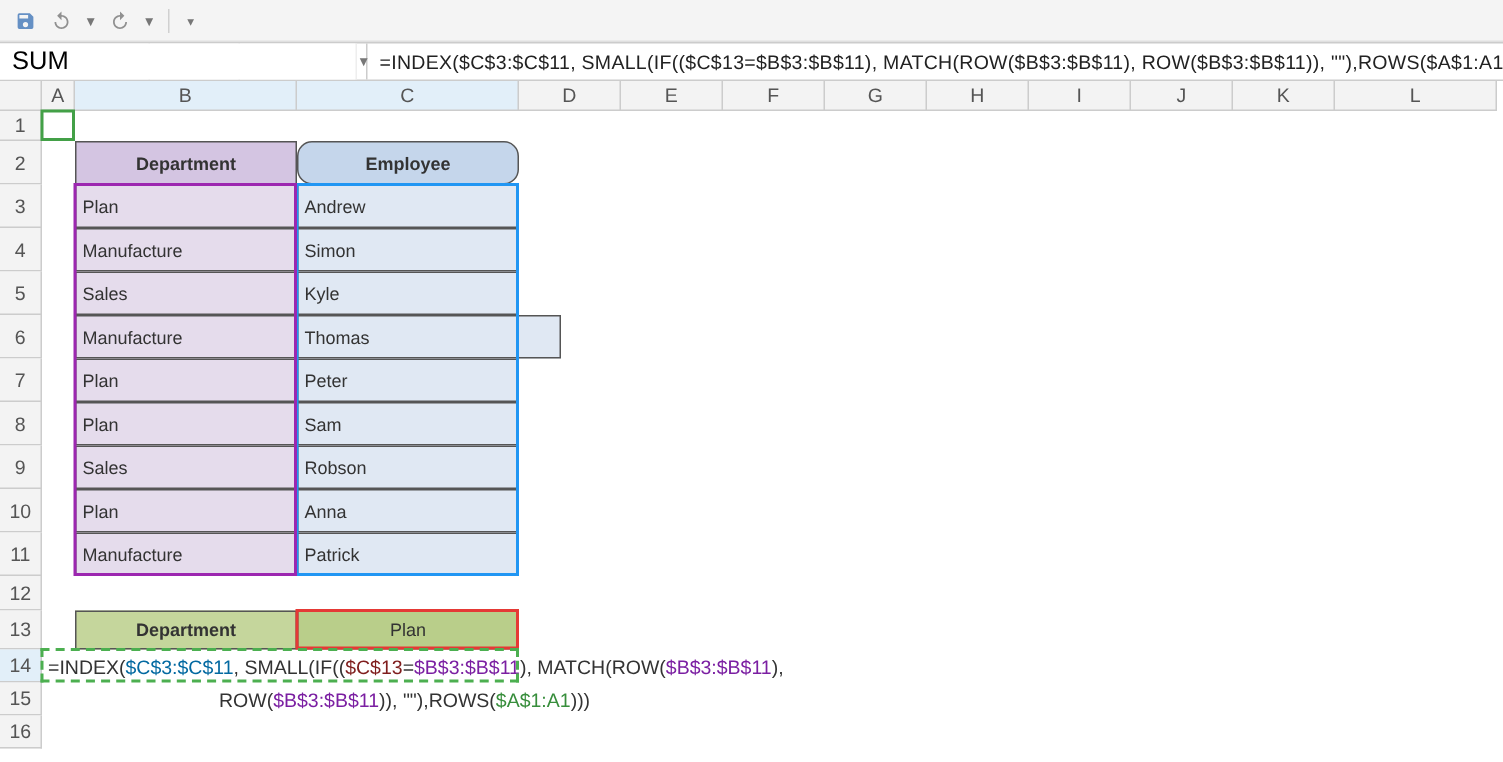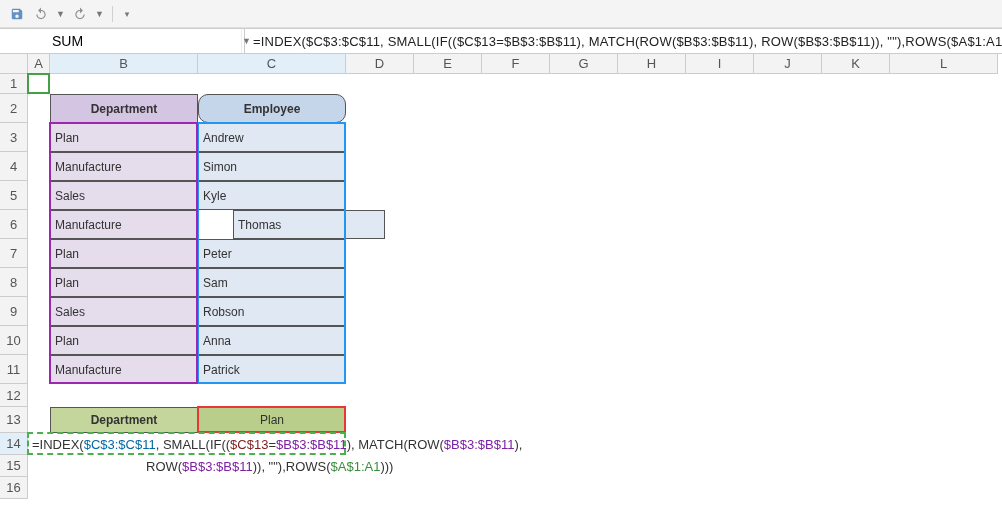--- a/index.html
+++ b/index.html
@@ -7,21 +7,21 @@
 
   
   .qat { height: 28px; background: #f4f4f4; display: flex; align-items: center; padding: 0 8px; gap: 6px; border-bottom: 1px solid #e0e0e0; }
   .qat-icon { width: 18px; height: 18px; display: flex; align-items: center; justify-content: center; opacity: .7; }
   .qat-sep { width: 1px; height: 16px; background: #d0d0d0; margin: 0 2px; }
   .qat-drop { font-size: 9px; color: #777; }
 
   
   .fbar { height: 26px; background: #fff; border-top: 1px solid #ccc; border-bottom: 1px solid #ccc; display: flex; align-items: stretch; }
   .name-box-wrap { width: 100px; border-right: 1px solid #ccc; display: flex; align-items: stretch; position: relative; }
-  .name-box { flex: 1; padding: 0 8px; font-size: 14px; border: none; outline: none; background: #fff; margin-left: 44px; }
+  .name-box { flex: 1; padding: 0 8px; font-size: 17px; border: none; outline: none; background: #fff; }
   .name-box-drop { width: 16px; display: flex; align-items: center; justify-content: center; color: #777; font-size: 9px; border-left: 1px solid #eee; }
   .spacer-1 { width: 60px; border-right: 1px solid #ccc; }
   .fbar-btns { display: flex; align-items: center; border-right: 1px solid #ccc; }
   .fbar-btn { width: 28px; height: 100%; display: flex; align-items: center; justify-content: center; cursor: pointer; }
   .fx-label { font-family: 'Times New Roman', serif; font-size: 14px; color: #555; }
   .formula-input { flex: 1; padding: 0 8px; display: flex; align-items: center; overflow: hidden; white-space: nowrap; font-size: 13px; letter-spacing: .2px; color:#222;}
 
   
   .grid-wrap { position: relative; overflow: hidden; }
   .corner { position: absolute; left: 0; top: 0; width: 28px; height: 20px; background: #f3f3f3; border-right: 1px solid #ccc; border-bottom: 1px solid #ccc; }
@@ -138,21 +138,21 @@
   <div class="cells" id="cells">
       <div class="cell hdr-dept" style="left: 22px; top: 20px; width: 148px; height: 29px;">Department</div>
       <div class="cell hdr-emp" style="left: 170px; top: 20px; width: 148px; height: 29px; border-radius: 10px;">Employee</div>
       <div class="cell cell-dept" style="left: 22px; top: 49px; width: 148px; height: 29px;">Plan</div>
       <div class="cell cell-emp" style="left: 170px; top: 49px; width: 148px; height: 29px;">Andrew</div>
       <div class="cell cell-dept" style="left: 22px; top: 78px; width: 148px; height: 29px;">Manufacture</div>
       <div class="cell cell-emp" style="left: 170px; top: 78px; width: 148px; height: 29px;">Simon</div>
       <div class="cell cell-dept" style="left: 22px; top: 107px; width: 148px; height: 29px;">Sales</div>
       <div class="cell cell-emp" style="left: 170px; top: 107px; width: 148px; height: 29px;">Kyle</div>
       <div class="cell cell-dept" style="left: 22px; top: 136px; width: 148px; height: 29px;">Manufacture</div>
-      <div class="cell cell-emp" style="left: 170px; top: 136px; width: 152px; height: 29px; margin-left: 35px;">Thomas</div>
+      <div class="cell cell-emp" style="left: 170px; top: 136px; width: 176px; height: 29px;">Thomas</div>
       <div class="cell cell-dept" style="left: 22px; top: 165px; width: 148px; height: 29px;">Plan</div>
       <div class="cell cell-emp" style="left: 170px; top: 165px; width: 148px; height: 29px;">Peter</div>
       <div class="cell cell-dept" style="left: 22px; top: 194px; width: 148px; height: 29px;">Plan</div>
       <div class="cell cell-emp" style="left: 170px; top: 194px; width: 148px; height: 29px;">Sam</div>
       <div class="cell cell-dept" style="left: 22px; top: 223px; width: 148px; height: 29px;">Sales</div>
       <div class="cell cell-emp" style="left: 170px; top: 223px; width: 148px; height: 29px;">Robson</div>
       <div class="cell cell-dept" style="left: 22px; top: 252px; width: 148px; height: 29px;">Plan</div>
       <div class="cell cell-emp" style="left: 170px; top: 252px; width: 148px; height: 29px;">Anna</div>
       <div class="cell cell-dept" style="left: 22px; top: 281px; width: 148px; height: 29px;">Manufacture</div>
       <div class="cell cell-emp" style="left: 170px; top: 281px; width: 148px; height: 29px;">Patrick</div>

